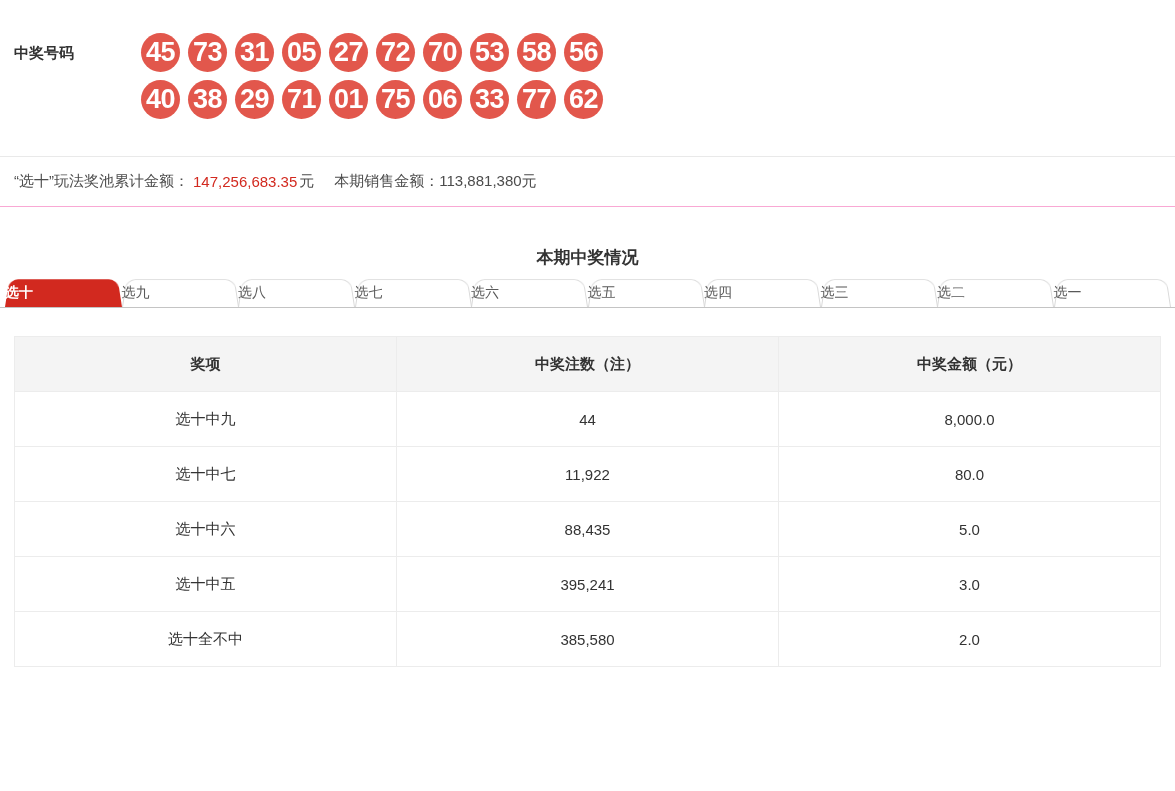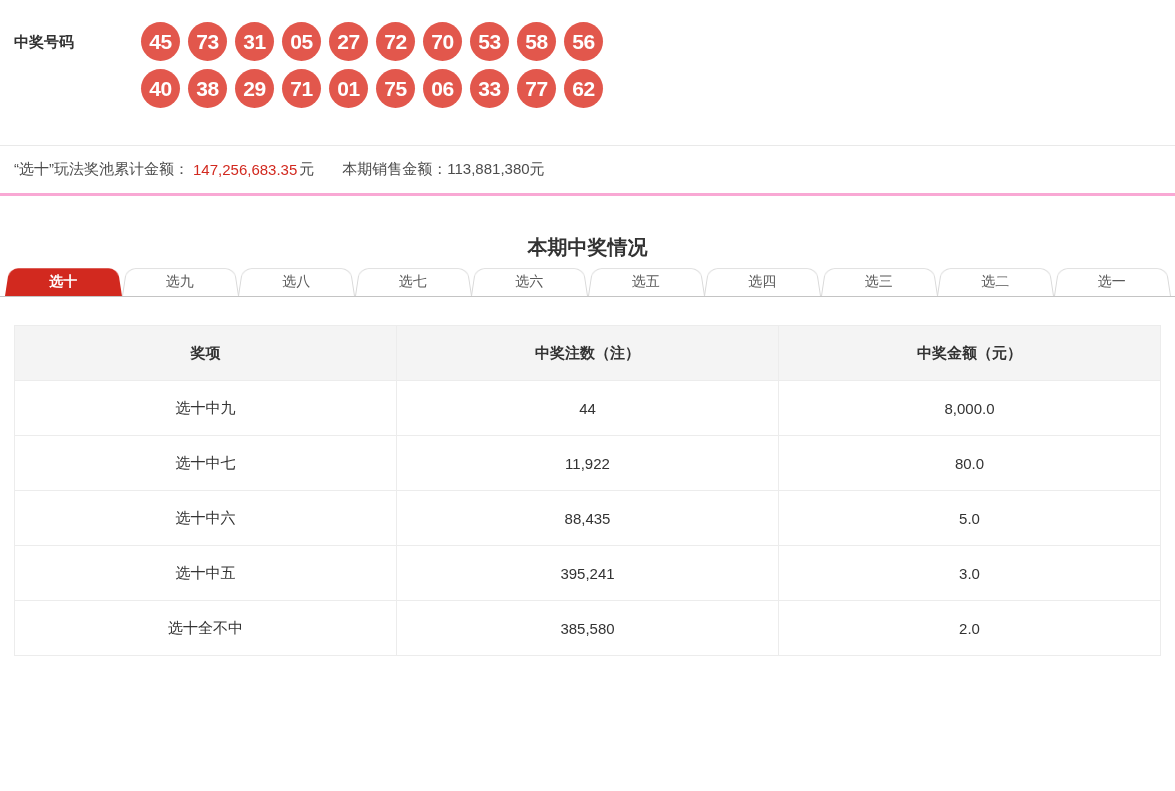--- a/index.html
+++ b/index.html
@@ -4,52 +4,52 @@
 <style>
   * { margin:0; padding:0; box-sizing:border-box; }
   html,body { background:#fff; }
   body {
     width:1175px; height:791px; overflow:hidden;
     font-family:"Liberation Sans","DejaVu Sans",sans-serif;
     color:#333;
   }
 
   
-  .wn-section { display:flex; height:146px; padding:22px 0 0 14px; border-bottom:1px solid #e9e9e9; }
+  .wn-section { display:flex; height:146px; padding:22px 0 0 14px; border-bottom:1px solid #e9e9e9;margin-top:11px; }
   .wn-label { width:127px; font-size:15px; font-weight:700; line-height:39px; color:#333; }
   .ball-row { display:flex; gap:8px; margin-bottom:8px; }
   .ball {
     width:39px; height:39px; border-radius:50%;
     background:var(--ball-color,#e2574c); color:#fff;
-    font-size:21px; font-weight:600; letter-spacing:-0.5px;
+    font-size:27px; font-weight:600; letter-spacing:-0.5px;
     display:flex; align-items:center; justify-content:center;
   }
 
   
   .pool-bar { height:50px; display:flex; align-items:center; padding-left:14px;
-              border-bottom:3px solid #f9a8d4; font-size:15px; color:#4c4c4c; }
+              border-bottom:1px solid #f9a8d4; font-size:15px; color:#4c4c4c; }
   .jackpot-value { color:var(--red,#d5281e); font-weight:400; margin:0 2px 0 4px;text-align:right; }
-  .sales-label { margin-left:28px; }
+  .sales-label { margin-left:20px; }
   .sales-value { color:#4c4c4c; }
 
   
   .section-title { margin-top:40px; height:22px; line-height:22px;
-                   text-align:center; font-size:20px; font-weight:700; color:#333; }
+                   text-align:center; font-size:17px; font-weight:700; color:#333; }
 
   
   .tabs { display:flex; height:31px; margin-top:8px; padding:0 5px;
           border-bottom:1px solid #c4c4c4; }
   .tab { flex:1; position:relative; cursor:pointer; }
   .tab::before {
     content:""; position:absolute; inset:0;
     background:#fff; border:1px solid #d9d9d9; border-bottom:none;
     border-radius:10px 10px 0 0;
     transform:perspective(20px) rotateX(3deg); transform-origin:50% 100%;
   }
-  .tab-label { position:relative; display:block; text-align:center;
+  .tab-label { position:relative; display:block; text-align:left;
                line-height:31px; font-size:14px; color:#595959; }
   .tab.active::before { background:var(--red,#d2291f); border-color:var(--red,#d2291f); }
   .tab.active .tab-label { color:#fff; font-weight:700; }
 
   
   .prize-table { width:1147px; margin:28px 0 0 14px; border-collapse:collapse;
                  table-layout:fixed; font-size:15px; color:#333; }
   .prize-table th, .prize-table td { border:1px solid #ececec; height:55px;
                  text-align:center; vertical-align:middle; }
   .prize-table th { background:#f4f4f4; font-weight:700; font-size:15px; }

